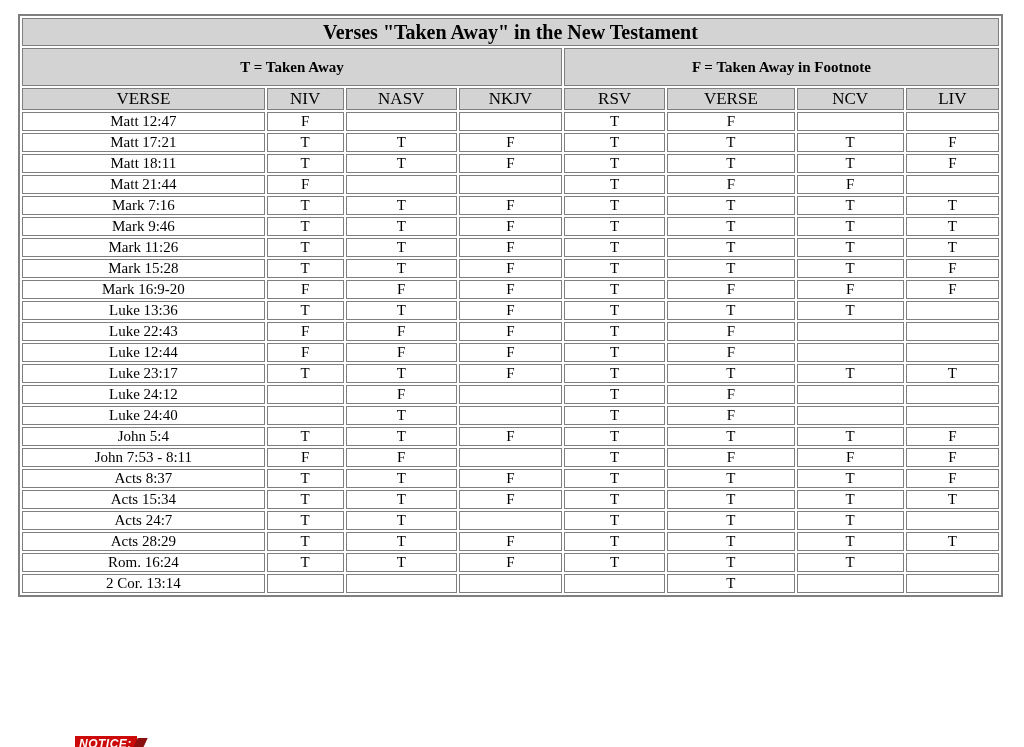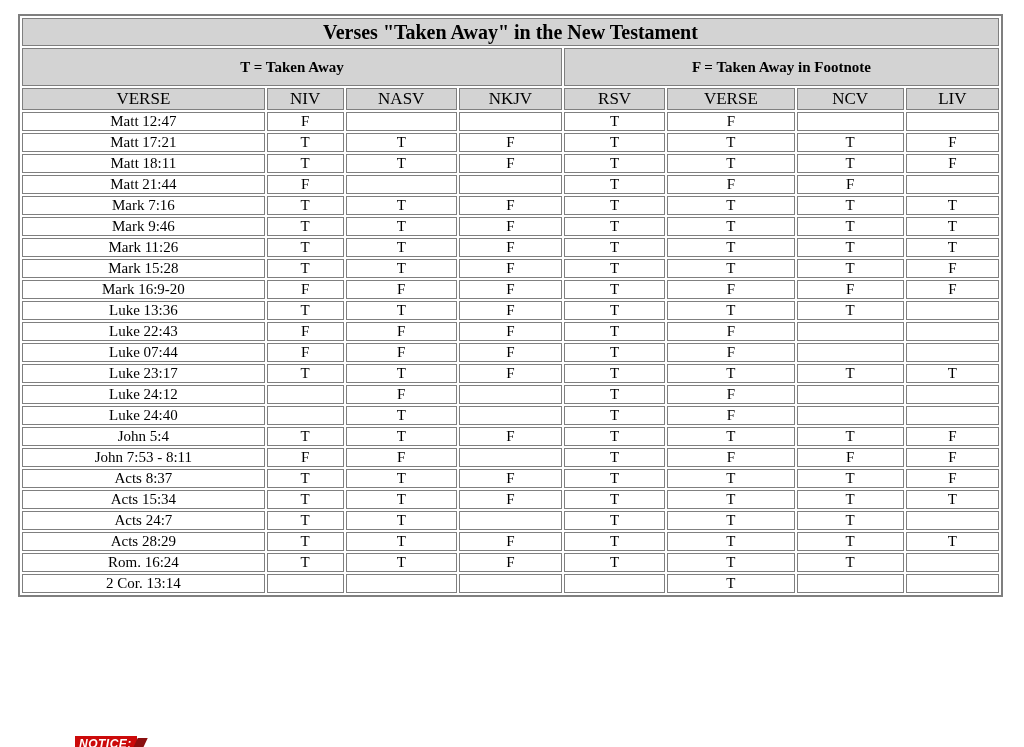--- a/index.html
+++ b/index.html
@@ -225,21 +225,21 @@
           <td>Luke 22:43</td>
           <td>F</td>
           <td>F</td>
           <td>F</td>
           <td>T</td>
           <td>F</td>
           <td></td>
           <td></td>
         </tr>
         <tr>
-          <td>Luke 07:44</td>
+          <td>Luke 12:44</td>
           <td>F</td>
           <td>F</td>
           <td>F</td>
           <td>T</td>
           <td>F</td>
           <td></td>
           <td></td>
         </tr>
         <tr>
           <td>Luke 23:17</td>

